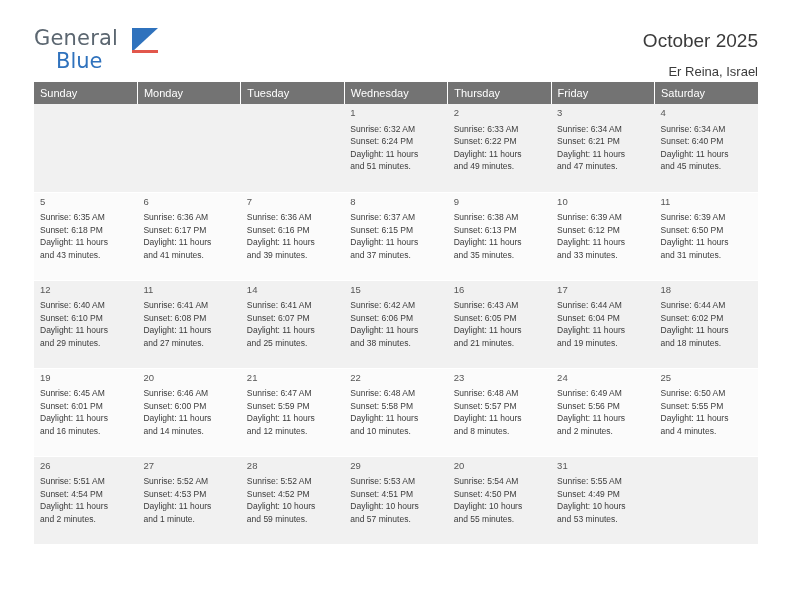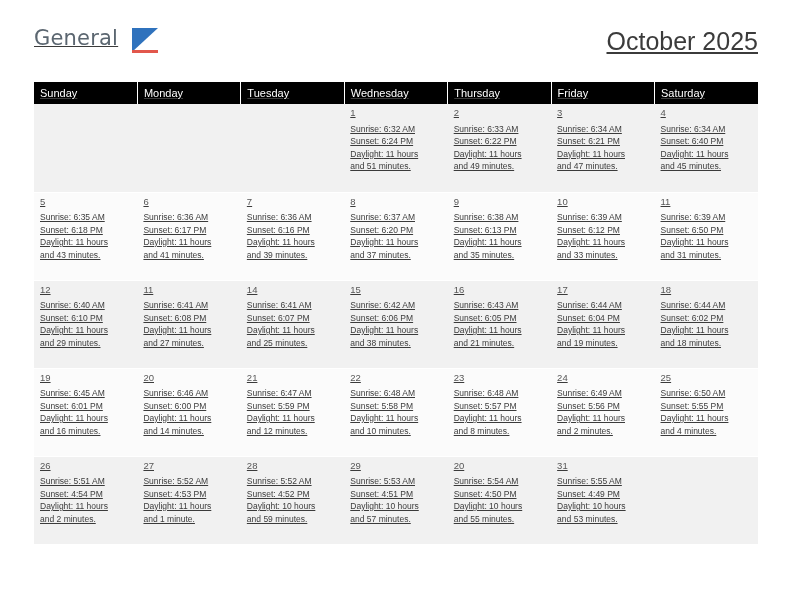--- a/index.html
+++ b/index.html
@@ -12,21 +12,20 @@
     background: #ffffff;
     font-family: "Liberation Sans", sans-serif;
     color: #3b3b3b;
   }
   .page {
     position: relative;
     width: 792px;
     height: 612px;
     box-sizing: border-box;
     padding: 0 34px;
-    text-decoration: underline;
   }
 
   
   .header {
     display: flex;
     align-items: flex-start;
     justify-content: space-between;
     padding-top: 26px;
     height: 74px;
     box-sizing: border-box;
@@ -65,40 +64,40 @@
     left: 98px;
     top: 24px;
     width: 26px;
     height: 3px;
     background: #e2574c;
   }
   .title-block {
     text-align: right;
   }
   .month-title {
-    font-size: 25px;
+    font-size: 19px;
     color: #3b3b3b;
     line-height: 30px;
     font-weight: normal;
   }
   .location {
     font-size: 13px;
     color: #3b3b3b;
     margin-top: 8px;
   }
 
   
   table.cal {
     width: 724px;
     border-collapse: collapse;
     table-layout: fixed;
     margin-top: 8px;
   }
   table.cal th {
-    background: #000000;
+    background: #737373;
     color: #ffffff;
     font-size: 11px;
     font-weight: normal;
     text-align: left;
     padding: 5px 0 5px 6px;
     border-right: 1px solid #ffffff;
     height: 19px;
     box-sizing: border-box;
   }
   table.cal th:last-child { border-right: none; margin-left: 45px; }
@@ -126,25 +125,27 @@
   .line { display: block; white-space: nowrap; }
 </style>
 </head>
 <body>
 
 <div class="page">
 
   <div class="header">
     <div class="logo">
       <span class="logo-general">General</span>
+      <span class="logo-blue">Blue</span>
       <span class="logo-mark"></span>
       <span class="logo-mark2"></span>
     </div>
     <div class="title-block">
       <div class="month-title">October 2025</div>
+      <div class="location">Er Reina, Israel</div>
     </div>
   </div>
 
   <table class="cal">
     <thead>
       <tr>
         <th>Sunday</th>
         <th>Monday</th>
         <th>Tuesday</th>
         <th>Wednesday</th>
@@ -205,21 +206,21 @@
           <td>
             <span class="daynum">7</span>
             <span class="line">Sunrise: 6:36 AM</span>
             <span class="line">Sunset: 6:16 PM</span>
             <span class="line">Daylight: 11 hours</span>
             <span class="line">and 39 minutes.</span>
           </td>
           <td>
             <span class="daynum">8</span>
             <span class="line">Sunrise: 6:37 AM</span>
-            <span class="line">Sunset: 6:20 PM</span>
+            <span class="line">Sunset: 6:15 PM</span>
             <span class="line">Daylight: 11 hours</span>
             <span class="line">and 37 minutes.</span>
           </td>
           <td>
             <span class="daynum">9</span>
             <span class="line">Sunrise: 6:38 AM</span>
             <span class="line">Sunset: 6:13 PM</span>
             <span class="line">Daylight: 11 hours</span>
             <span class="line">and 35 minutes.</span>
           </td>

